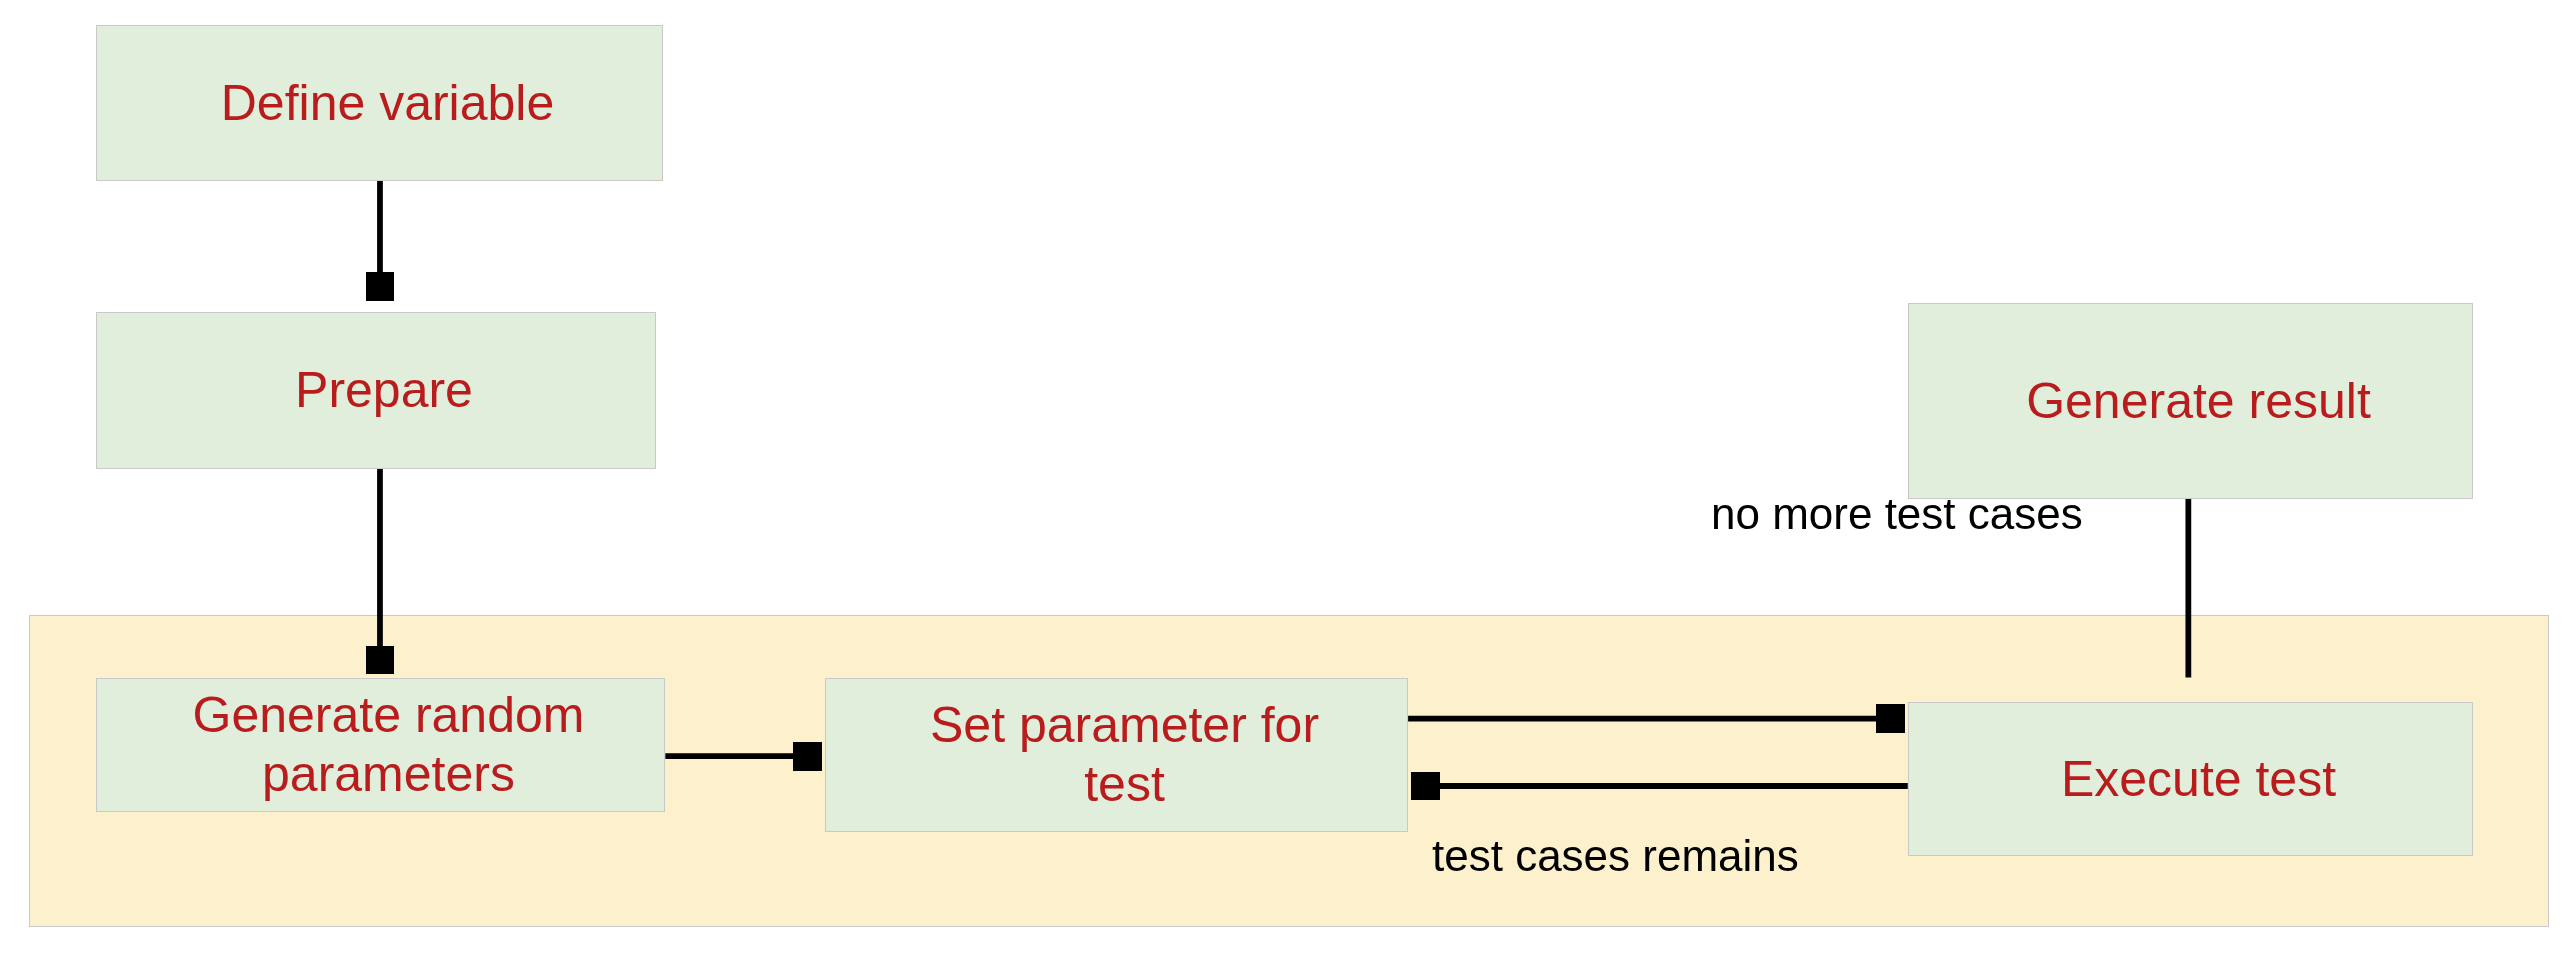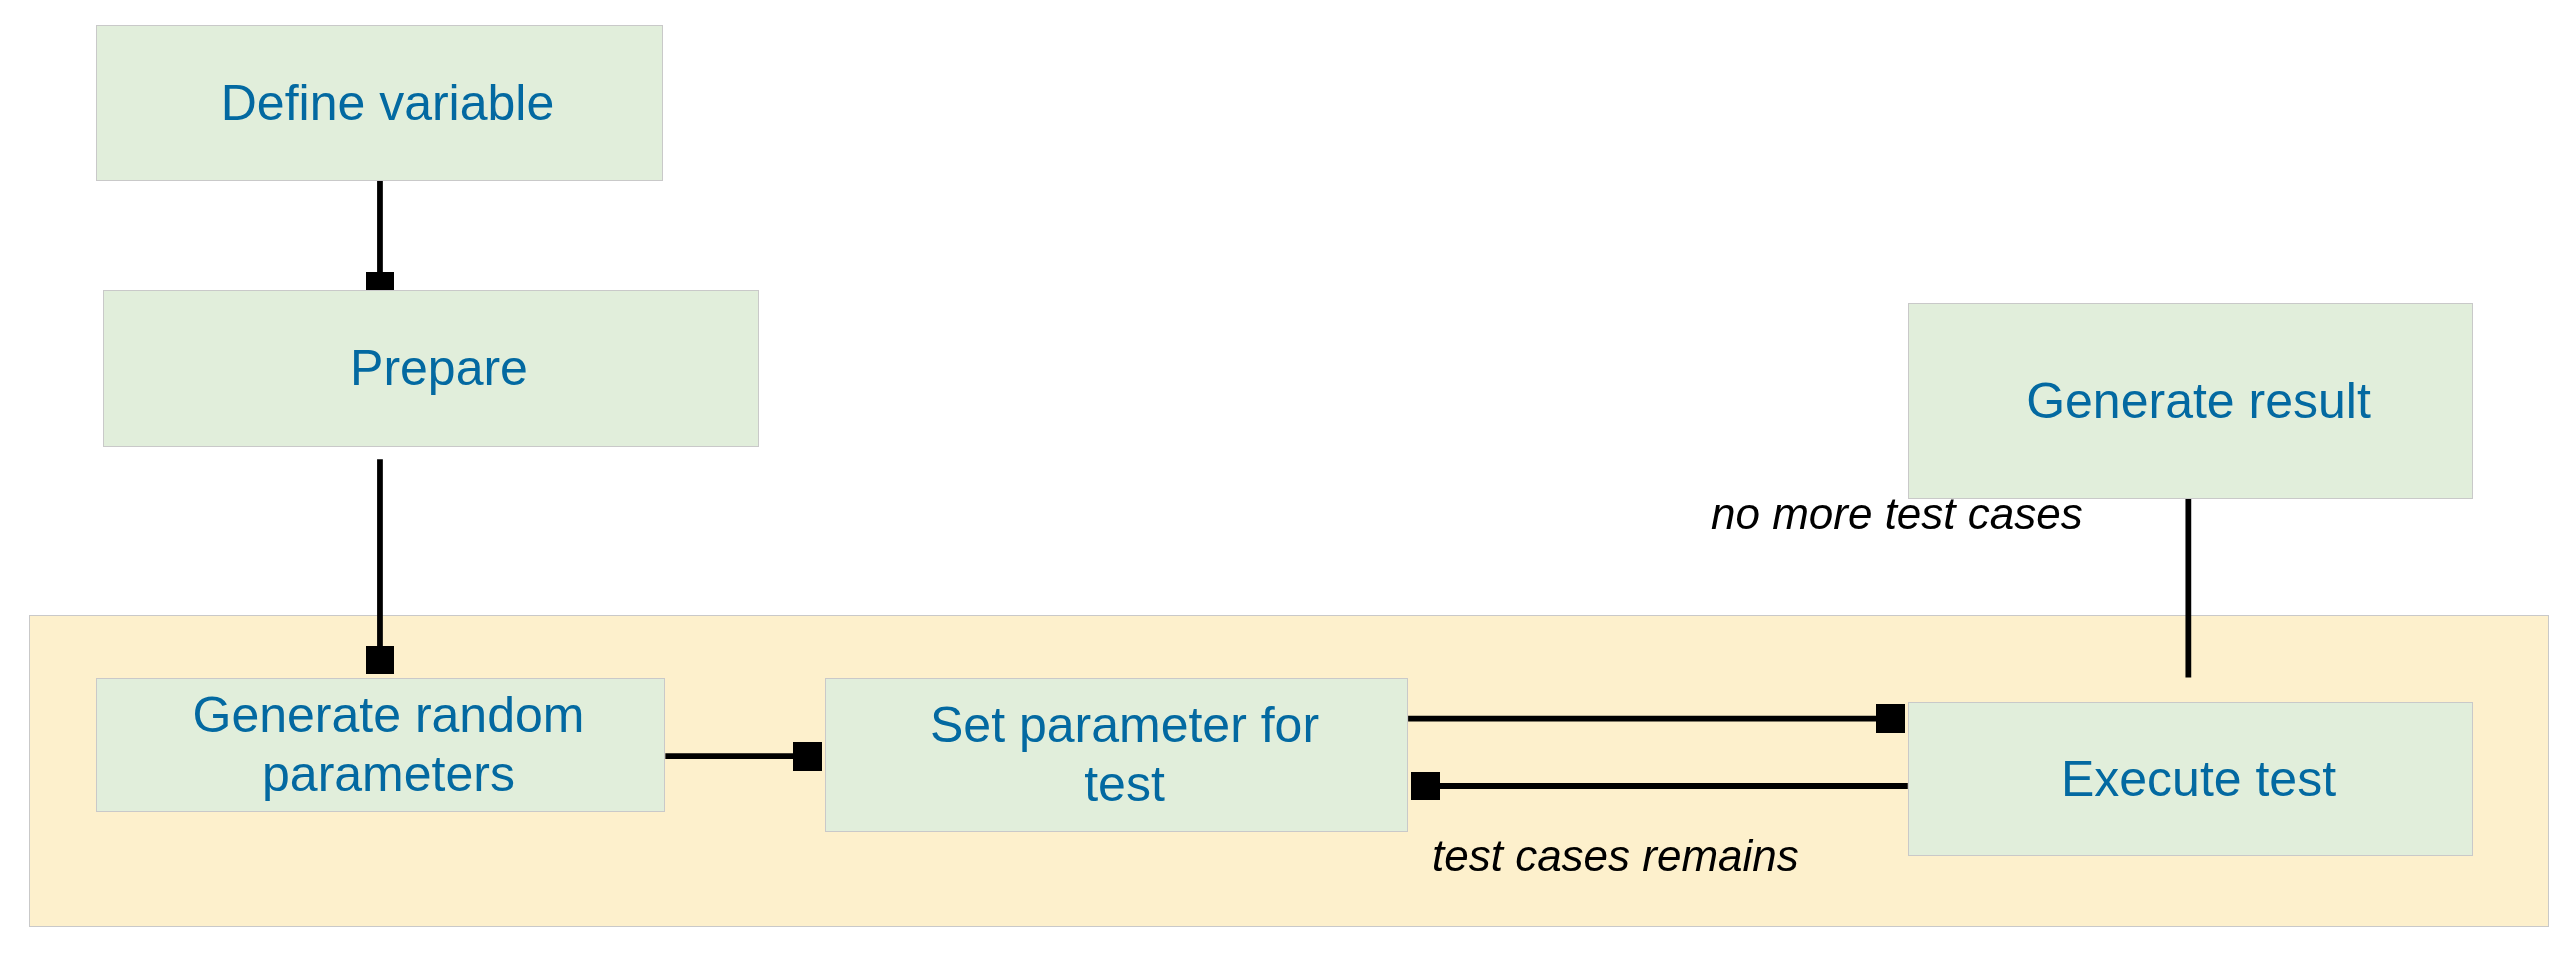--- a/index.html
+++ b/index.html
@@ -23,36 +23,35 @@
   }
   .node {
     position: absolute;
     background: #e1eedb;
     border: 1px solid #c9c9c9;
     box-sizing: border-box;
     display: flex;
     align-items: center;
     justify-content: center;
     text-align: center;
-    color: #0369a1;
+    color: #b91c1c;
     font-size: 50px;
     line-height: 1.18;
     font-weight: 400;
     letter-spacing: 0px;
     white-space: pre-line;
     padding-left: 16px;
   }
   .edge-label {
     position: absolute;
     color: #000000;
     font-size: 44px;
     line-height: 1;
     white-space: nowrap;
     font-weight: 400;
-    font-style: italic;
   }
   svg.edges {
     position: absolute;
     left: 0;
     top: 0;
     width: 2576px;
     height: 958px;
     pointer-events: none;
     overflow: visible;
   }
@@ -84,21 +83,21 @@
 
     <line x1="1465" y1="748" x2="1977" y2="748" marker-end="url(#arrowhead)"></line>
 
     <line x1="1985" y1="818" x2="1473" y2="818" marker-end="url(#arrowhead)"></line>
 
     <line x1="2277" y1="705" x2="2277" y2="486" marker-end="url(#arrowhead)"></line>
   </svg>
 
   <div class="node" style="left:96px; top:25px; width:567px; height:156px;">Define variable</div>
 
-  <div class="node" style="left:96px; top:290px; width:656px; height:157px;margin-left:7px;">Prepare</div>
+  <div class="node" style="left:96px; top:312px; width:560px; height:157px;">Prepare</div>
 
   <div class="node" style="left:96px; top:678px; width:569px; height:134px;">Generate random
 parameters</div>
 
   <div class="node" style="left:825px; top:678px; width:583px; height:154px;">Set parameter for
 test</div>
 
   <div class="node" style="left:1908px; top:678px; width:565px; height:154px;margin-top:24px;">Execute test</div>
 
   <div class="node" style="left:1908px; top:303px; width:565px; height:196px;">Generate result</div>

